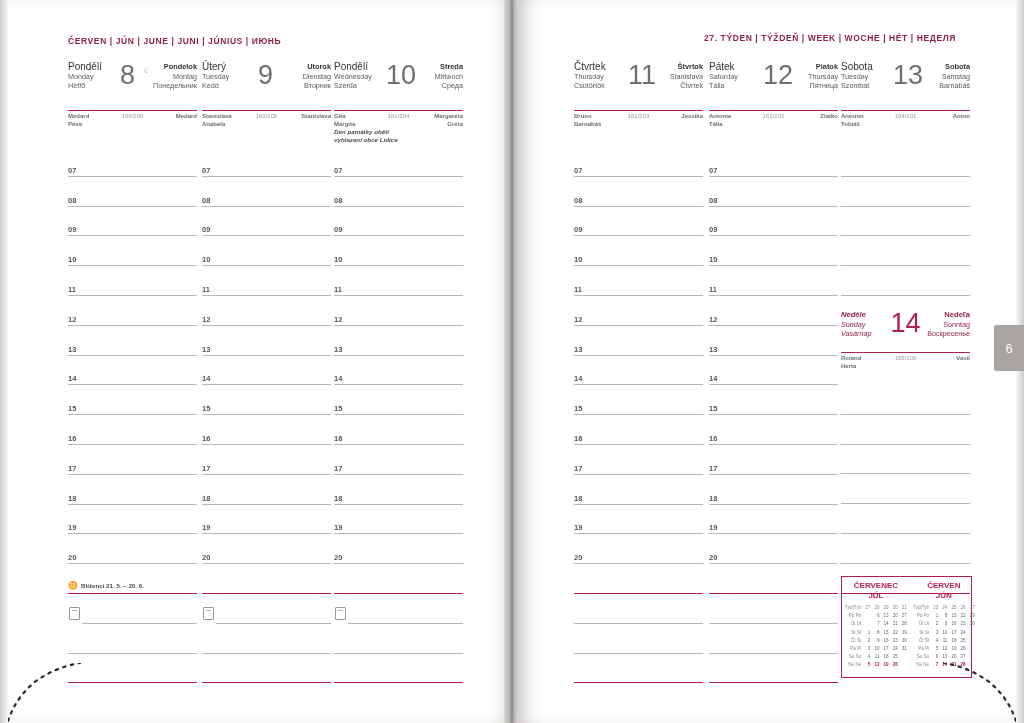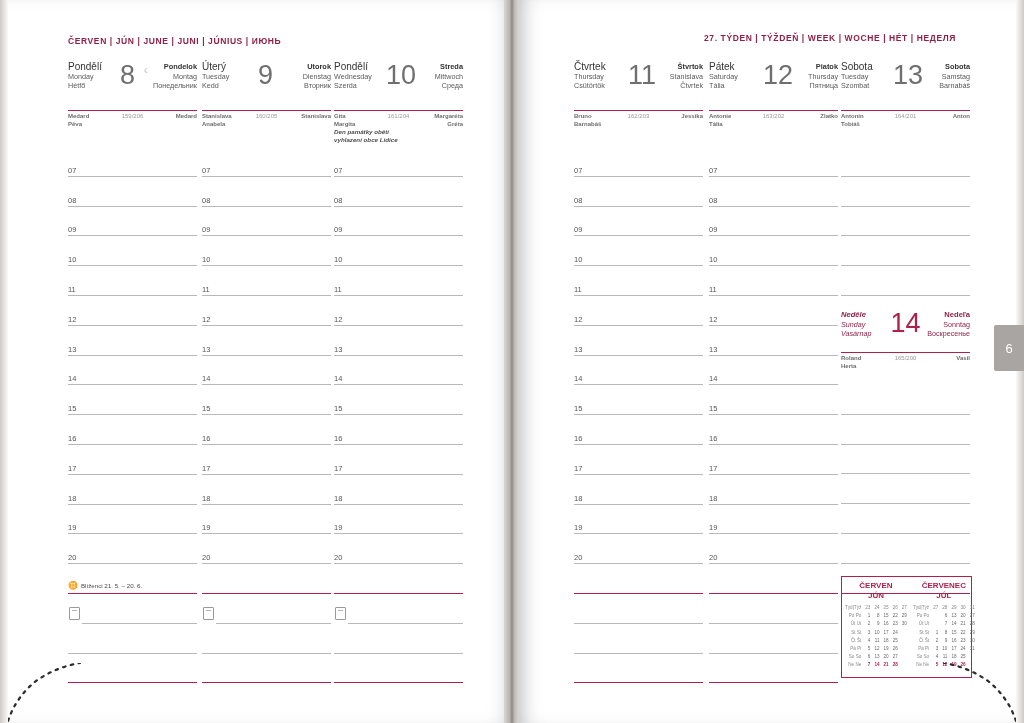--- a/index.html
+++ b/index.html
@@ -26,21 +26,21 @@
   .dnum{position:absolute;top:-2px;font-size:27px;color:#6f6f6f;font-weight:normal;line-height:30px;}
   .moon{position:absolute;font-size:7px;color:#8a8a8a;}
 
   .namerow{position:relative;border-top:1.1px solid #b11f4a;margin-top:2px;height:20px;font-size:6px;color:#7a7a7a;line-height:7.6px;}
   .nm-l{position:absolute;left:0;top:2px;font-weight:bold;color:#6d6d6d;}
   .nm-c{position:absolute;left:50%;transform:translateX(-50%);top:2px;color:#9a9a9a;}
   .nm-r{position:absolute;right:0;top:2px;text-align:right;font-weight:bold;color:#6d6d6d;}
 
   .note-ital{position:absolute;font-size:6.2px;font-style:italic;font-weight:bold;color:#4d4d4d;line-height:8px;}
 
-  .hours{position:absolute;left:0;}
+  .hours{position:absolute;left:0;font-weight:bold;}
   .hrow{position:relative;height:29.8px;}
   .hrow .line{position:absolute;left:0;right:0;bottom:0;border-bottom:1px solid #b8b8b8;}
   .hrow .lbl{position:absolute;left:0;bottom:2px;font-size:7.5px;color:#555;}
   .plainrow{position:relative;height:29.8px;}
   .plainrow .line{position:absolute;left:0;right:0;bottom:0;border-bottom:1px solid #b8b8b8;}
 
   .evrow{position:absolute;font-size:6.2px;color:#4a4a4a;}
   .evrow .ico{color:#8f2147;font-size:8px;margin-right:3px;}
   .noteico{position:absolute;width:9px;height:11px;border:1px solid #9a9a9a;border-radius:1px;}
   .noteico:after{content:"";position:absolute;left:1.5px;top:2px;width:5px;border-top:1px solid #b5b5b5;box-shadow:0 3px 0 -0.5px #b5b5b5,0 6px 0 -0.5px #b5b5b5;}
@@ -644,20 +644,94 @@
       <div class="plainrow">
           <span class="line"></span>
         </div>
       <div class="plainrow">
           <span class="line" style="border-bottom:1.2px solid #b11f4a;"></span>
         </div>
     </div>
 
     <div class="minicals" style="left:322px;top:576px;width:129px;height:100px;">
       <div class="mc-wrap" style="height:100%;">
+        <div class="mc-col">
+          <div class="mc-title">
+            <div>ČERVENEC</div>
+            <div>JÚL</div>
+          </div>
+          <table class="mc-grid" style="margin:2px auto 0;">
+            <tbody>
+                <tr>
+                  <td class="hd">Týd|Týž</td>
+                  <td class="hd">27</td>
+                  <td class="hd">28</td>
+                  <td class="hd">29</td>
+                  <td class="hd">30</td>
+                  <td class="hd">31</td>
+                </tr>
+            <tr>
+                  <td class="hd">Po Po</td>
+                  <td></td>
+                  <td>6</td>
+                  <td>13</td>
+                  <td>20</td>
+                  <td>27</td>
+                </tr>
+            <tr>
+                  <td class="hd">Út Ut</td>
+                  <td></td>
+                  <td>7</td>
+                  <td>14</td>
+                  <td>21</td>
+                  <td>28</td>
+                </tr>
+            <tr>
+                  <td class="hd">St St</td>
+                  <td>1</td>
+                  <td>8</td>
+                  <td>15</td>
+                  <td>22</td>
+                  <td>29</td>
+                </tr>
+            <tr>
+                  <td class="hd">Čt Št</td>
+                  <td>2</td>
+                  <td>9</td>
+                  <td>16</td>
+                  <td>23</td>
+                  <td>30</td>
+                </tr>
+            <tr>
+                  <td class="hd">Pá Pi</td>
+                  <td>3</td>
+                  <td>10</td>
+                  <td>17</td>
+                  <td>24</td>
+                  <td>31</td>
+                </tr>
+            <tr>
+                  <td class="hd">So So</td>
+                  <td>4</td>
+                  <td>11</td>
+                  <td>18</td>
+                  <td>25</td>
+                  <td></td>
+                </tr>
+            <tr>
+                  <td class="hd">Ne Ne</td>
+                  <td class="sun">5</td>
+                  <td class="sun">12</td>
+                  <td class="sun">19</td>
+                  <td class="sun">26</td>
+                  <td class="sun"></td>
+                </tr>
+          </tbody>
+            </table>
+        </div>
         <div class="mc-col">
           <div class="mc-title">
             <div>ČERVEN</div>
             <div>JÚN</div>
           </div>
           <table class="mc-grid" style="margin:2px auto 0;">
             <tbody>
                 <tr>
                   <td class="hd">Týd|Týž</td>
                   <td class="hd">23</td>
@@ -718,94 +792,20 @@
                   <td class="hd">Ne Ne</td>
                   <td class="sun">7</td>
                   <td class="sun">14</td>
                   <td class="sun">21</td>
                   <td class="sun">28</td>
                   <td class="sun"></td>
                 </tr>
           </tbody>
             </table>
         </div>
-        <div class="mc-col">
-          <div class="mc-title">
-            <div>ČERVENEC</div>
-            <div>JÚL</div>
-          </div>
-          <table class="mc-grid" style="margin:2px auto 0;">
-            <tbody>
-                <tr>
-                  <td class="hd">Týd|Týž</td>
-                  <td class="hd">27</td>
-                  <td class="hd">28</td>
-                  <td class="hd">29</td>
-                  <td class="hd">30</td>
-                  <td class="hd">31</td>
-                </tr>
-            <tr>
-                  <td class="hd">Po Po</td>
-                  <td></td>
-                  <td>6</td>
-                  <td>13</td>
-                  <td>20</td>
-                  <td>27</td>
-                </tr>
-            <tr>
-                  <td class="hd">Út Ut</td>
-                  <td></td>
-                  <td>7</td>
-                  <td>14</td>
-                  <td>21</td>
-                  <td>28</td>
-                </tr>
-            <tr>
-                  <td class="hd">St St</td>
-                  <td>1</td>
-                  <td>8</td>
-                  <td>15</td>
-                  <td>22</td>
-                  <td>29</td>
-                </tr>
-            <tr>
-                  <td class="hd">Čt Št</td>
-                  <td>2</td>
-                  <td>9</td>
-                  <td>16</td>
-                  <td>23</td>
-                  <td>30</td>
-                </tr>
-            <tr>
-                  <td class="hd">Pá Pi</td>
-                  <td>3</td>
-                  <td>10</td>
-                  <td>17</td>
-                  <td>24</td>
-                  <td>31</td>
-                </tr>
-            <tr>
-                  <td class="hd">So So</td>
-                  <td>4</td>
-                  <td>11</td>
-                  <td>18</td>
-                  <td>25</td>
-                  <td></td>
-                </tr>
-            <tr>
-                  <td class="hd">Ne Ne</td>
-                  <td class="sun">5</td>
-                  <td class="sun">12</td>
-                  <td class="sun">19</td>
-                  <td class="sun">26</td>
-                  <td class="sun"></td>
-                </tr>
-          </tbody>
-            </table>
-        </div>
       </div>
     </div>
 
     <div class="corner" style="right:0;bottom:0;">
       <svg width="120" height="60" viewBox="0 0 120 60">
         <path d="M120 58 Q 112 34 92 18 Q 72 4 48 0" fill="none" stroke="#2b2b2b" stroke-width="2.2" stroke-dasharray="2.5 5.5" stroke-linecap="round"></path>
       </svg>
     </div>
   </div>
 

